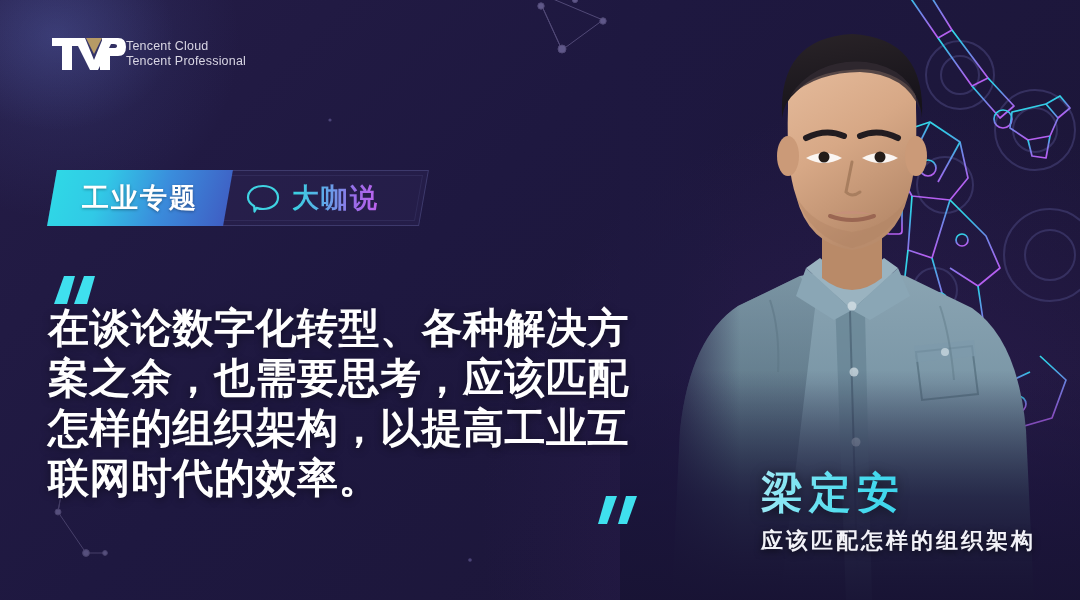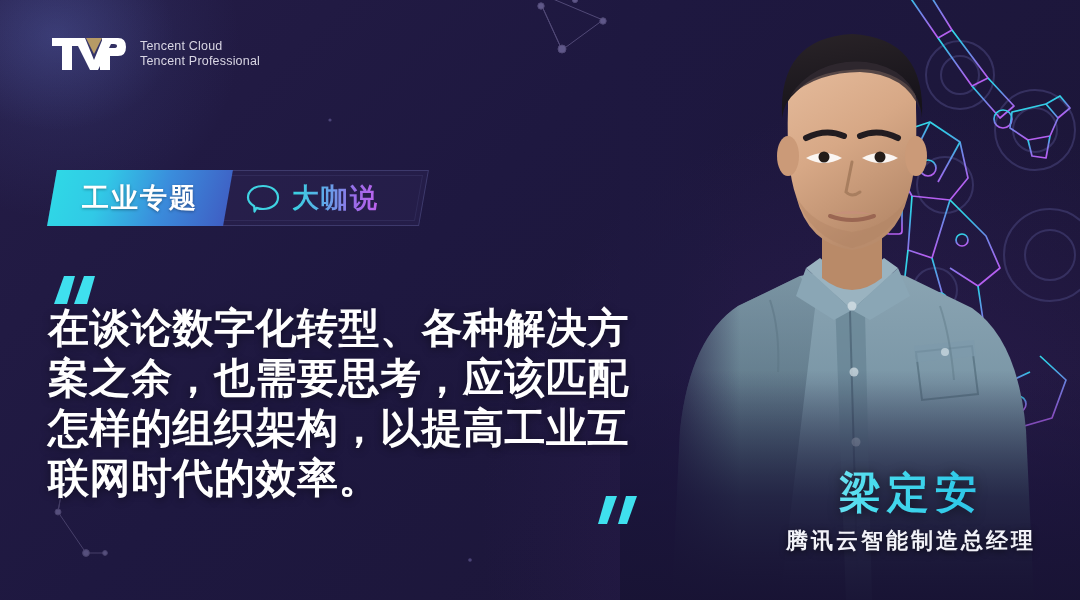--- a/index.html
+++ b/index.html
@@ -18,21 +18,21 @@
       linear-gradient(135deg, #241c46 0%, #1e1840 40%, #1b1535 100%);
     overflow:hidden;
   }
 
   
   .bg-decor { position:absolute; inset:0; pointer-events:none; }
 
   
   .logo-wrap {
     position:absolute; left:52px; top:36px;
-    display:flex; align-items:center; gap:14px;
+    display:flex; align-items:center; 
   }
   .logo-mark { position:relative; width:74px; height:36px; }
   .logo-mark svg { display:block; }
   .logo-text {
     color:#d9d6e4; font-size:12.5px; line-height:15px;
     letter-spacing:0.2px; font-weight:400; white-space:nowrap;
   }
 
   
   .badge-outer {
@@ -111,21 +111,21 @@
   }
   .photo-fade-bottom {
     position:absolute; left:0; bottom:0; width:460px; height:230px;
     background:linear-gradient(180deg, rgba(25,20,56,0) 0%, rgba(25,20,56,0.72) 55%, rgba(24,19,52,0.95) 100%);
     pointer-events:none;
   }
 
   
   .name-block {
     position:absolute; right:44px; bottom:44px;
-    text-align:center;
+    text-align:left;
   }
   .person-name {
     font-size:42px; font-weight:700; letter-spacing:6px;
     background:linear-gradient(100deg,#9fe9f5 0%, #49dcee 35%, #2fc9e8 70%, #3fb6e6 100%);
     -webkit-background-clip:text; background-clip:text;
     color:transparent; -webkit-text-fill-color:transparent;
     line-height:1.1;
     filter:drop-shadow(0 2px 6px rgba(0,0,0,0.55));
   }
   .person-title {
@@ -351,16 +351,16 @@
 
   <div class="quote-close">
     <svg width="56" height="40" viewBox="0 0 56 40">
       <path d="M6 38 L14 10 L25 10 L15 38 Z" fill="#3fe0ee"></path>
       <path d="M26 38 L34 10 L45 10 L35 38 Z" fill="#3fe0ee"></path>
     </svg>
   </div>
 
   <div class="name-block">
     <div class="person-name">梁定安</div>
-    <div class="person-title">腾讯云智能制造总经理</div>
+    <div class="person-title">应该匹配怎样的组织架构</div>
   </div>
 
 </div>
 
 </body></html>

